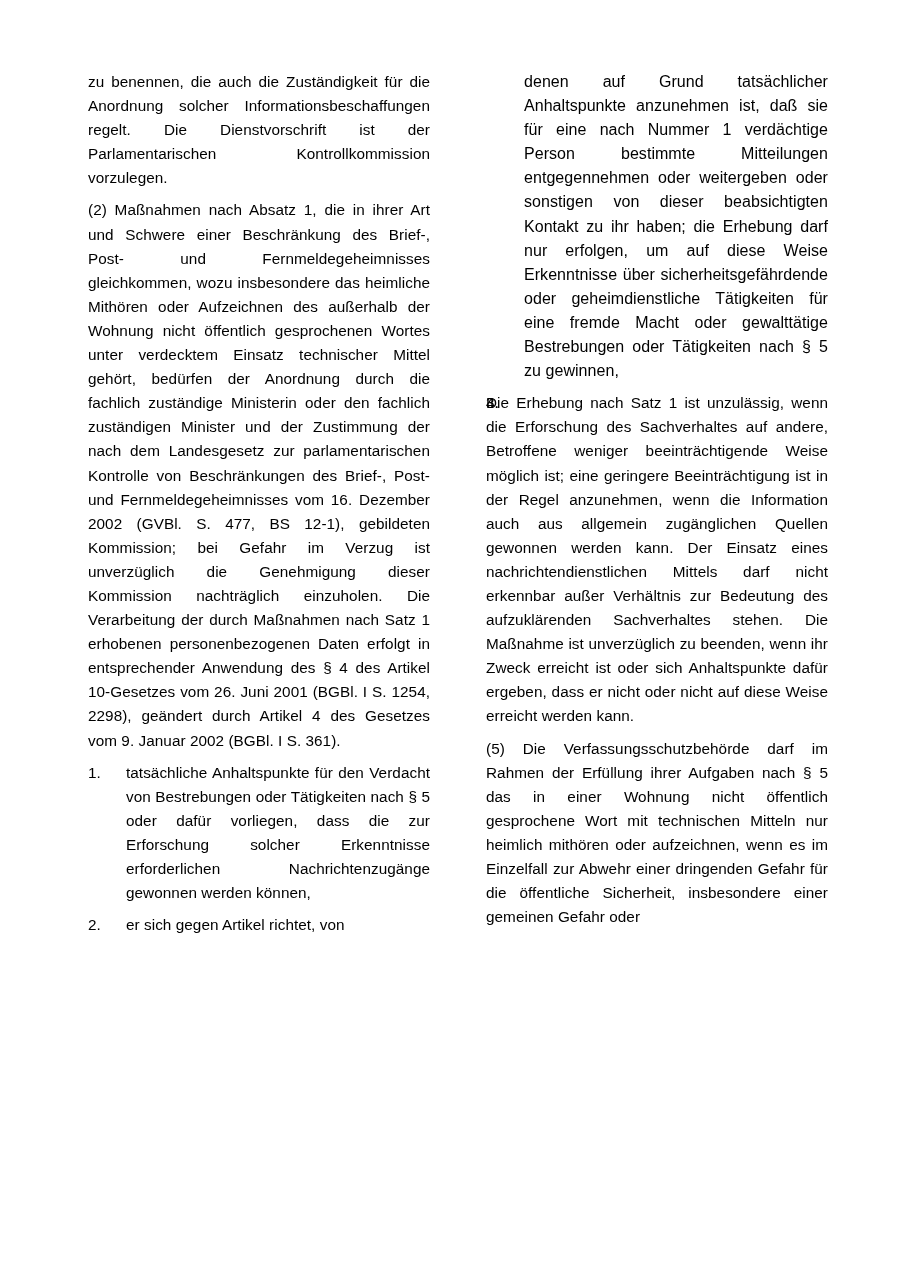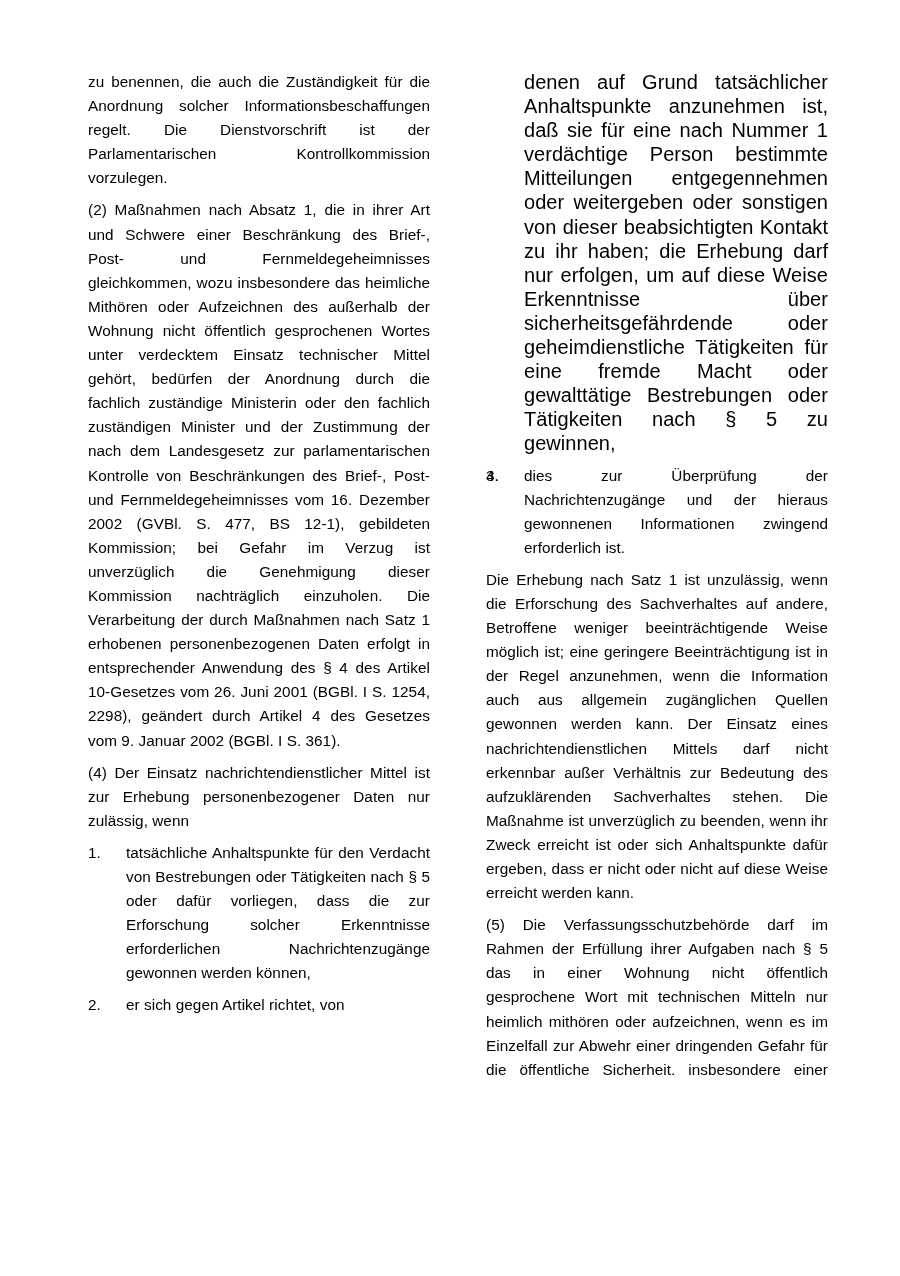--- a/index.html
+++ b/index.html
@@ -77,21 +77,21 @@
     width: 30px;
     text-align: left;
     font-size: 15.3px;
     line-height: 24.1px;
   }
   
   .cont {
     position: relative;
     padding-left: 38px;
     margin: 0 0 8px 0;
-    font-size: 20px;
+    font-size: 16px;
     line-height: 24.1px;
     text-align: justify;
     text-justify: inter-word;
     letter-spacing: 0.05px;
   }
   .footer {
     position: absolute;
     left: 80px;
     top: 1192px;
     width: 704px;
@@ -125,21 +125,20 @@
 
   <div class="columns">
 
     <div class="column">
 
       <p class="para lead">zu benennen, die auch die Zuständigkeit für die Anordnung solcher Informationsbeschaffungen regelt. Die Dienstvorschrift ist der Parlamentarischen Kontrollkommission vorzulegen.</p>
 
       <p class="para">(2) Maßnahmen nach Absatz 1, die in ihrer Art und Schwere einer Beschränkung des Brief-, Post- und Fernmeldegeheimnisses gleichkommen, wozu insbesondere das heimliche Mithören oder Aufzeichnen des außerhalb der Wohnung nicht öffentlich gesprochenen Wortes unter verdecktem Einsatz technischer Mittel gehört, bedürfen der Anordnung durch die fachlich zuständige Ministerin oder den fachlich zuständigen Minister und der Zustimmung der nach dem Landesgesetz zur parlamentarischen Kontrolle von Beschränkungen des Brief-, Post- und Fernmeldegeheimnisses vom 16. Dezember 2002 (GVBl. S. 477, BS 12-1), gebildeten Kommission; bei Gefahr im Verzug ist unverzüglich die Genehmigung dieser Kommission nachträglich einzuholen. Die Verarbeitung der durch Maßnahmen nach Satz 1 erhobenen personenbezogenen Daten erfolgt in entsprechender Anwendung des § 4 des Artikel 10-Gesetzes vom 26. Juni 2001 (BGBl. I S. 1254, 2298), geändert durch Artikel 4 des Gesetzes vom 9. Januar 2002 (BGBl. I S. 361).</p>
 
 
-      <p class="para">(4) Der Einsatz nachrichtendienstlicher Mittel ist zur Erhebung personenbezogener Daten nur zulässig, wenn</p>
 
       <ul class="list">
         <li class="list-item">
           <span class="marker">1.</span>
           <span>tatsächliche Anhaltspunkte für den Verdacht von Bestrebungen oder Tätigkeiten nach § 5 oder dafür vorliegen, dass die zur Erforschung solcher Erkenntnisse erforderlichen Nachrichtenzugänge gewonnen werden können,</span>
         </li>
         <li class="list-item">
           <span class="marker">2.</span>
           <span>er sich gegen Artikel richtet, von</span>
         </li>
@@ -150,21 +149,20 @@
     <div class="column">
 
       <div class="cont">denen auf Grund tatsächlicher Anhaltspunkte anzunehmen ist, daß sie für eine nach Nummer 1 verdächtige Person bestimmte Mitteilungen entgegennehmen oder weitergeben oder sonstigen von dieser beabsichtigten Kontakt zu ihr haben; die Erhebung darf nur erfolgen, um auf diese Weise Erkenntnisse über sicherheitsgefährdende oder geheimdienstliche Tätigkeiten für eine fremde Macht oder gewalttätige Bestrebungen oder Tätigkeiten nach § 5 zu gewinnen,</div>
 
       <ul class="list">
         <li class="list-item">
           <span class="marker">3.</span>
         </li>
         <li class="list-item">
           <span class="marker">4.</span>
-          <span>dies zur Überprüfung der Nachrichtenzugänge und der hieraus gewonnenen Informationen zwingend erforderlich ist.</span>
         </li>
       </ul>
 
       <p class="para">Die Erhebung nach Satz 1 ist unzulässig, wenn die Erforschung des Sachverhaltes auf andere, Betroffene weniger beeinträchtigende Weise möglich ist; eine geringere Beeinträchtigung ist in der Regel anzunehmen, wenn die Information auch aus allgemein zugänglichen Quellen gewonnen werden kann. Der Einsatz eines nachrichtendienstlichen Mittels darf nicht erkennbar außer Verhältnis zur Bedeutung des aufzuklärenden Sachverhaltes stehen. Die Maßnahme ist unverzüglich zu beenden, wenn ihr Zweck erreicht ist oder sich Anhaltspunkte dafür ergeben, dass er nicht oder nicht auf diese Weise erreicht werden kann.</p>
 
       <p class="para tight">(5) Die Verfassungsschutzbehörde darf im Rahmen der Erfüllung ihrer Aufgaben nach § 5 das in einer Wohnung nicht öffentlich gesprochene Wort mit technischen Mitteln nur heimlich mithören oder aufzeichnen, wenn es im Einzelfall zur Abwehr einer dringenden Gefahr für die öffentliche Sicherheit, insbesondere einer gemeinen Gefahr oder</p>
 
     </div>
 
   </div>

